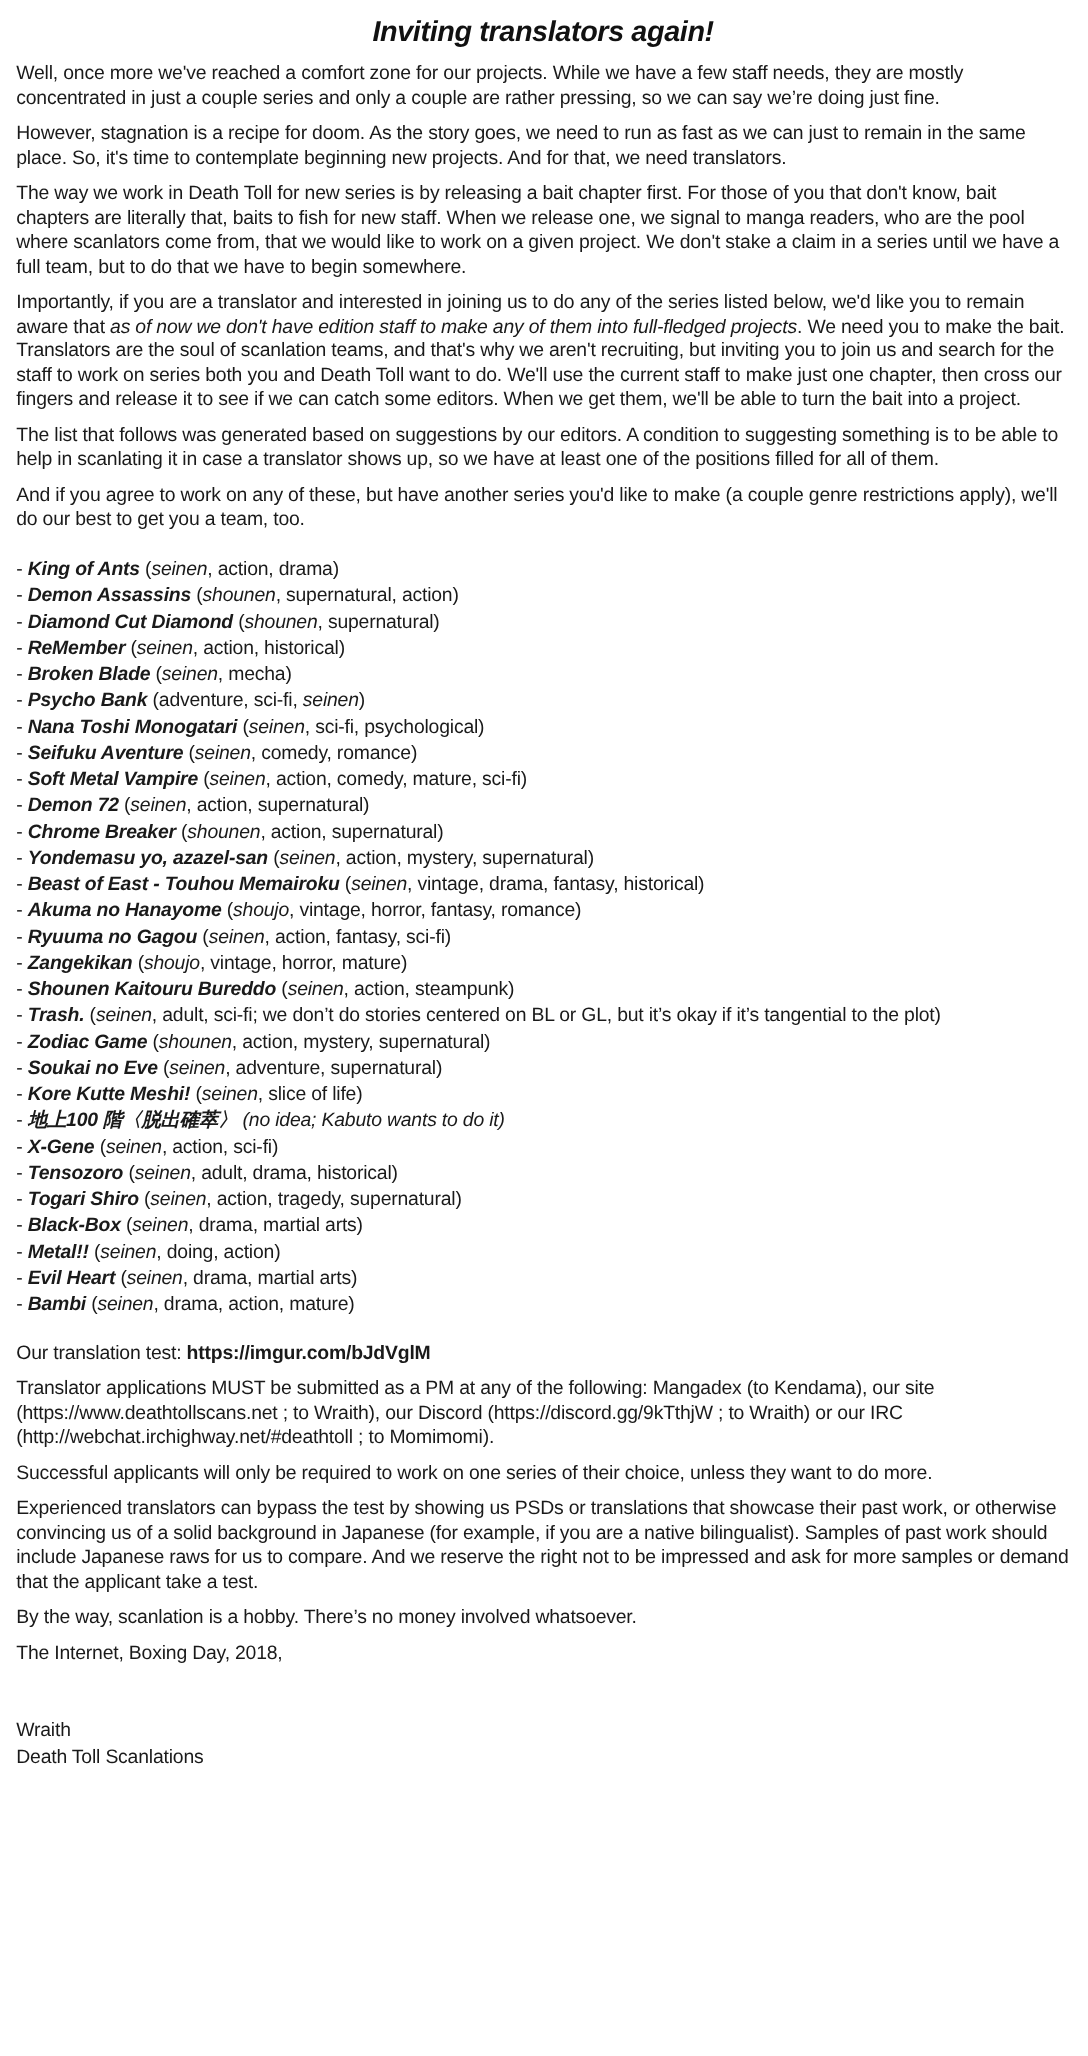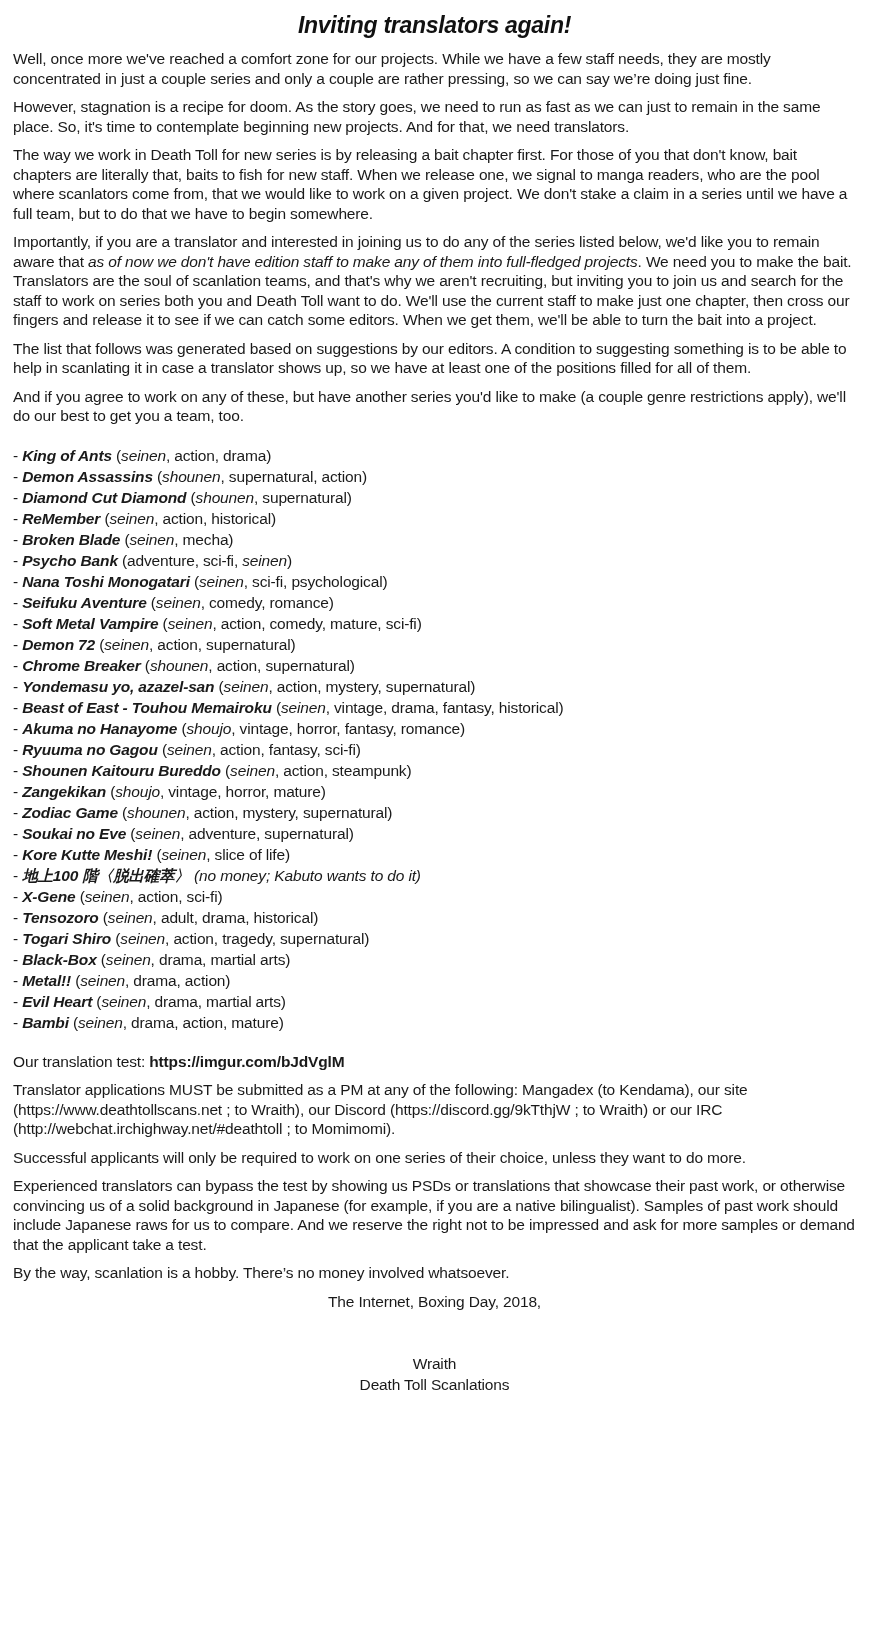--- a/index.html
+++ b/index.html
@@ -36,21 +36,21 @@
   .series-list {
     margin: 19px 0;
   }
   .series-item {
     line-height: 21px;
   }
   span.i  { font-style: italic; }
   span.b  { font-weight: 700; }
   .series-item .name { font-weight: 700; font-style: italic; }
   .signoff {
-    text-align: center;
+    text-align: left;
   }
   .signoff .dateline {
     line-height: 19.5px;
   }
   .signoff .author-block {
     margin-top: 42px;
     line-height: 21px;
   }
 </style>
 </head>
@@ -77,31 +77,32 @@
       <div class="series-item"><span>- </span><span class="name">Psycho Bank</span><span> </span><span>(adventure, sci-fi, </span><span class="i">seinen</span><span>)</span></div>
       <div class="series-item"><span>- </span><span class="name">Nana Toshi Monogatari</span><span> </span><span>(</span><span class="i">seinen</span><span>, sci-fi, psychological)</span></div>
       <div class="series-item"><span>- </span><span class="name">Seifuku Aventure</span><span> </span><span>(</span><span class="i">seinen</span><span>, comedy, romance)</span></div>
       <div class="series-item"><span>- </span><span class="name">Soft Metal Vampire</span><span> </span><span>(</span><span class="i">seinen</span><span>, action, comedy, mature, sci-fi)</span></div>
       <div class="series-item"><span>- </span><span class="name">Demon 72</span><span> </span><span>(</span><span class="i">seinen</span><span>, action, supernatural)</span></div>
       <div class="series-item"><span>- </span><span class="name">Chrome Breaker</span><span> </span><span>(</span><span class="i">shounen</span><span>, action, supernatural)</span></div>
       <div class="series-item"><span>- </span><span class="name">Yondemasu yo, azazel-san</span><span> </span><span>(</span><span class="i">seinen</span><span>, action, mystery, supernatural)</span></div>
       <div class="series-item"><span>- </span><span class="name">Beast of East - Touhou Memairoku</span><span> </span><span>(</span><span class="i">seinen</span><span>, vintage, drama, fantasy, historical)</span></div>
       <div class="series-item"><span>- </span><span class="name">Akuma no Hanayome</span><span> </span><span>(</span><span class="i">shoujo</span><span>, vintage, horror, fantasy, romance)</span></div>
       <div class="series-item"><span>- </span><span class="name">Ryuuma no Gagou</span><span> </span><span>(</span><span class="i">seinen</span><span>, action, fantasy, sci-fi)</span></div>
+      <div class="series-item"><span>- </span><span class="name">Zangekikan</span><span> </span><span>(</span><span class="i">shoujo</span><span>, vintage, horror, mature)</span></div>
       <div class="series-item"><span>- </span><span class="name">Shounen Kaitouru Bureddo</span><span> </span><span>(</span><span class="i">seinen</span><span>, action, steampunk)</span></div>
-      <div class="series-item"><span>- </span><span class="name">Zangekikan</span><span> </span><span>(</span><span class="i">shoujo</span><span>, vintage, horror, mature)</span></div>
+      <div class="series-item"><span>- </span><span class="name">Trash.</span><span> </span><span>(</span><span class="i">seinen</span><span>, adult, sci-fi; we don’t do stories centered on BL or GL, but it’s okay if it’s tangential to the plot)</span></div>
       <div class="series-item"><span>- </span><span class="name">Zodiac Game</span><span> </span><span>(</span><span class="i">shounen</span><span>, action, mystery, supernatural)</span></div>
       <div class="series-item"><span>- </span><span class="name">Soukai no Eve</span><span> </span><span>(</span><span class="i">seinen</span><span>, adventure, supernatural)</span></div>
       <div class="series-item"><span>- </span><span class="name">Kore Kutte Meshi!</span><span> </span><span>(</span><span class="i">seinen</span><span>, slice of life)</span></div>
-      <div class="series-item"><span>- </span><span class="name">地上100 階〈脱出確萃〉</span><span> </span><span class="i">(no money; Kabuto wants to do it)</span></div>
+      <div class="series-item"><span>- </span><span class="name">地上100 階〈脱出確萃〉</span><span> </span><span class="i">(no idea; Kabuto wants to do it)</span></div>
       <div class="series-item"><span>- </span><span class="name">X-Gene</span><span> </span><span>(</span><span class="i">seinen</span><span>, action, sci-fi)</span></div>
       <div class="series-item"><span>- </span><span class="name">Tensozoro</span><span> </span><span>(</span><span class="i">seinen</span><span>, adult, drama, historical)</span></div>
       <div class="series-item"><span>- </span><span class="name">Togari Shiro</span><span> </span><span>(</span><span class="i">seinen</span><span>, action, tragedy, supernatural)</span></div>
       <div class="series-item"><span>- </span><span class="name">Black-Box</span><span> </span><span>(</span><span class="i">seinen</span><span>, drama, martial arts)</span></div>
-      <div class="series-item"><span>- </span><span class="name">Metal!!</span><span> </span><span>(</span><span class="i">seinen</span><span>, drama, action)</span></div>
+      <div class="series-item"><span>- </span><span class="name">Metal!!</span><span> </span><span>(</span><span class="i">seinen</span><span>, doing, action)</span></div>
       <div class="series-item"><span>- </span><span class="name">Evil Heart</span><span> </span><span>(</span><span class="i">seinen</span><span>, drama, martial arts)</span></div>
       <div class="series-item"><span>- </span><span class="name">Bambi</span><span> </span><span>(</span><span class="i">seinen</span><span>, drama, action, mature)</span></div>
     </div>
 
   <div>
       <p class="para"><span>Our translation test: </span><span class="b">https://imgur.com/bJdVglM</span></p>
       <p class="para"><span>Translator applications MUST be submitted as a PM at any of the following: Mangadex (to Kendama), our site (https://www.deathtollscans.net ; to Wraith), our Discord (https://discord.gg/9kTthjW ; to Wraith) or our IRC (http://webchat.irchighway.net/#deathtoll ; to Momimomi).</span></p>
       <p class="para"><span>Successful applicants will only be required to work on one series of their choice, unless they want to do more.</span></p>
       <p class="para"><span>Experienced translators can bypass the test by showing us PSDs or translations that showcase their past work, or otherwise convincing us of a solid background in Japanese (for example, if you are a native bilingualist). Samples of past work should include Japanese raws for us to compare. And we reserve the right not to be impressed and ask for more samples or demand that the applicant take a test.</span></p>
       <p class="para"><span>By the way, scanlation is a hobby. There’s no money involved whatsoever.</span></p>

